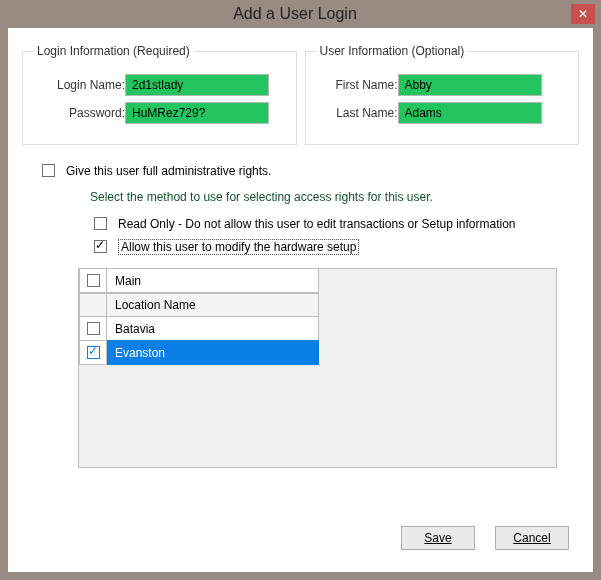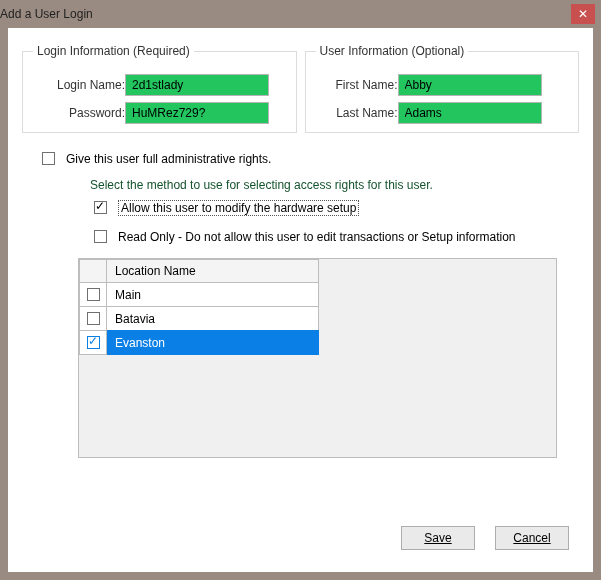--- a/index.html
+++ b/index.html
@@ -17,40 +17,40 @@
     background:#998b81;
     position:relative;
   }
   .titlebar {
     height:28px;
     display:flex; align-items:center;
     position:relative;
     color:#222;
   }
   .titlebar .title {
-    position:absolute; left:0; right:11px; 
-    font-size:12px;
+    position:absolute; left:0; right:11px; text-align:center;
+    font-size:16px;
   }
   .close-btn {
     position:absolute; right:6px; top:4px;
     width:24px; height:20px;
     background:#c8504e;
     color:#fff;
     display:flex; align-items:center; justify-content:center;
     font-size:12px; line-height:1;
     cursor:pointer;
   }
   .client {
     position:absolute;
     left:8px; right:8px; top:28px; bottom:8px;
     background:#fff;
   }
   fieldset {
     border:1px solid #dcdcdc;
-    margin:0; padding:10px 10px 2px 10px;
+    margin:0; padding:10px 10px 14px 10px;
   }
   legend { font-size:12px; padding:0 4px; color:#333; }
   .top-groups {
     display:flex;
     gap:8px;
     padding:16px 14px 6px 14px;
   }
   .top-groups fieldset { flex:1; }
   .form-row {
     display:flex; align-items:center;
@@ -218,46 +218,46 @@
 
     <div class="section">
       <div class="checkbox-row">
         <input type="checkbox" class="chk" style="">
         <span>Give this user full administrative rights.</span>
       </div>
 
       <div class="sub-indent">
         <div class="instruction">Select the method to use for selecting access rights for this user.</div>
 
+        <div class="checkbox-row" style="margin-top:10px;">
+          <input type="checkbox" class="chk" style="">
+          <span>Read Only - Do not allow this user to edit transactions or Setup information</span>
+        </div>
+
         <div class="checkbox-row">
           <input type="checkbox" class="chk" checked="" style="">
           <span class="focus-label">Allow this user to modify the hardware setup</span>
         </div>
-
-        <div class="checkbox-row" style="margin-top:10px;">
-          <input type="checkbox" class="chk" style="">
-          <span>Read Only - Do not allow this user to edit transactions or Setup information</span>
-        </div>
       </div>
     </div>
 
     <div class="lower" style="margin-top:12px;">
 
       <div class="grid-panel">
         <div class="grid">
-          <div class="grid-row grid-header">
-            <div class="grid-cell-check"></div>
-            <div class="grid-cell-name">Location Name</div>
-          </div>
           <div class="grid-row">
             <div class="grid-cell-check">
                 <input type="checkbox" class="chk" style="">
               </div>
             <div class="grid-cell-name">Main</div>
           </div>
+          <div class="grid-row grid-header">
+            <div class="grid-cell-check"></div>
+            <div class="grid-cell-name">Location Name</div>
+          </div>
           <div class="grid-row">
             <div class="grid-cell-check">
                 <input type="checkbox" class="chk" style="">
               </div>
             <div class="grid-cell-name">Batavia</div>
           </div>
           <div class="grid-row selected">
             <div class="grid-cell-check">
                 <input type="checkbox" class="chk" checked="" style="">
               </div>

